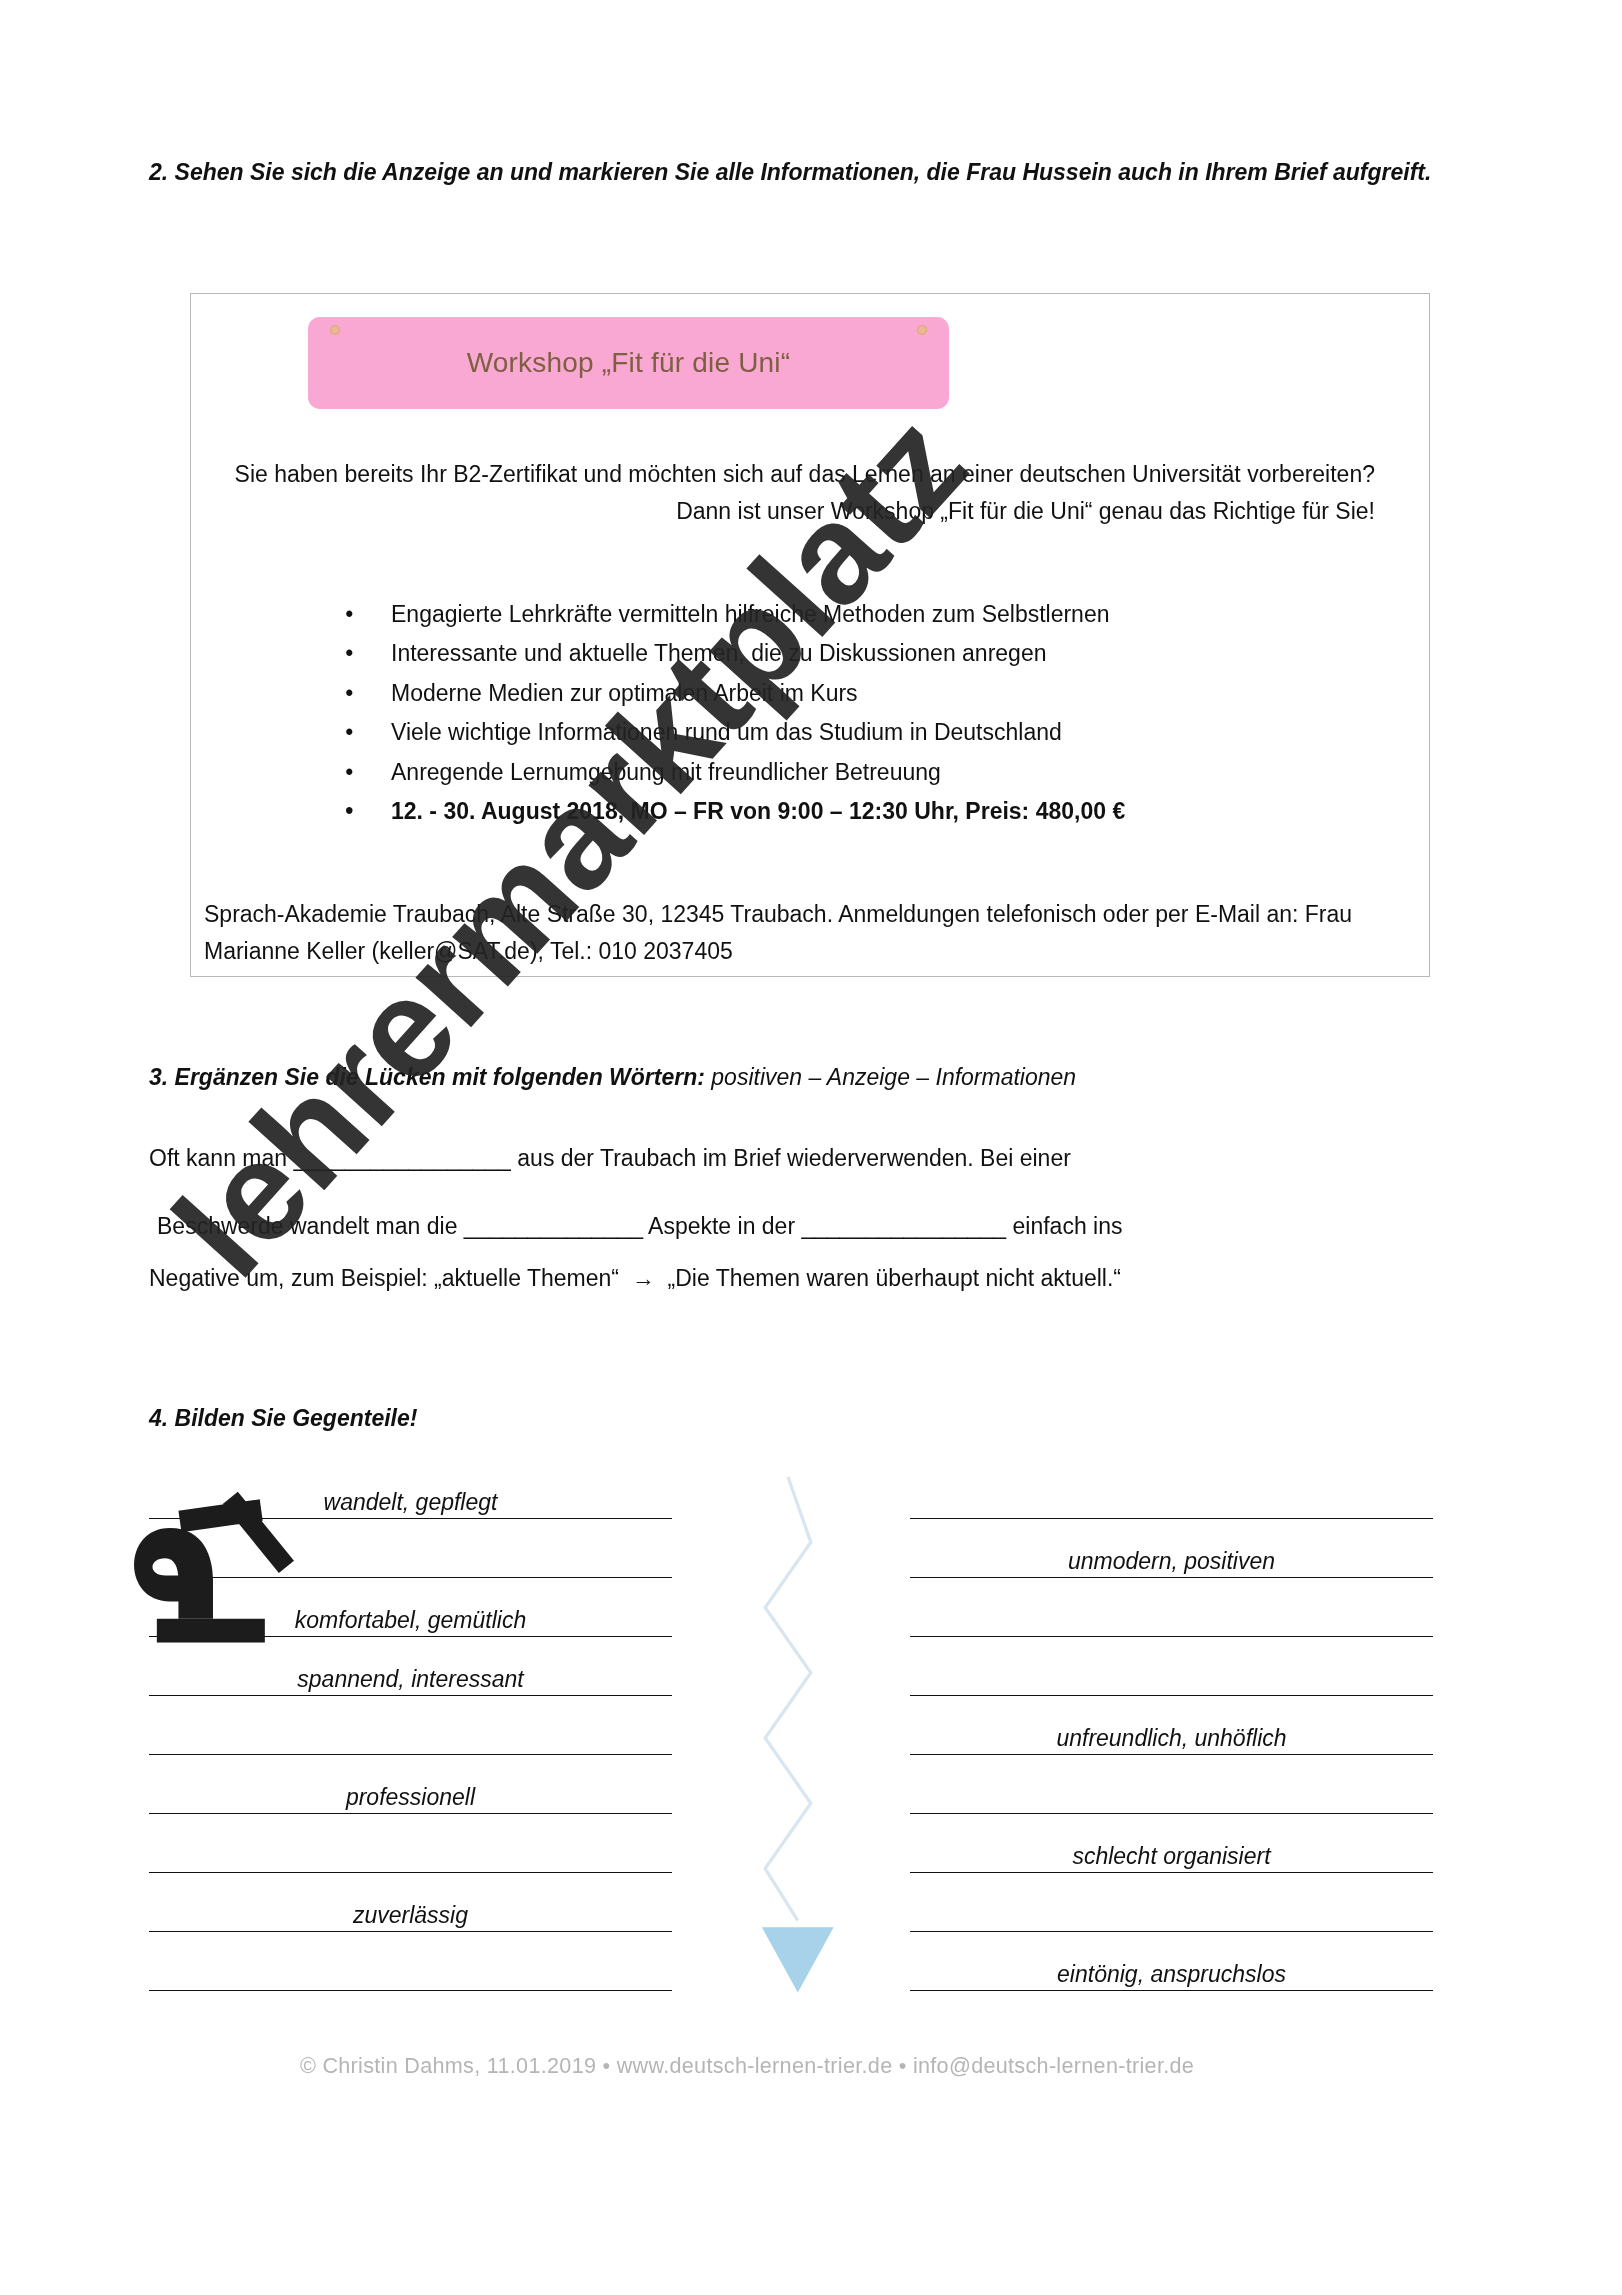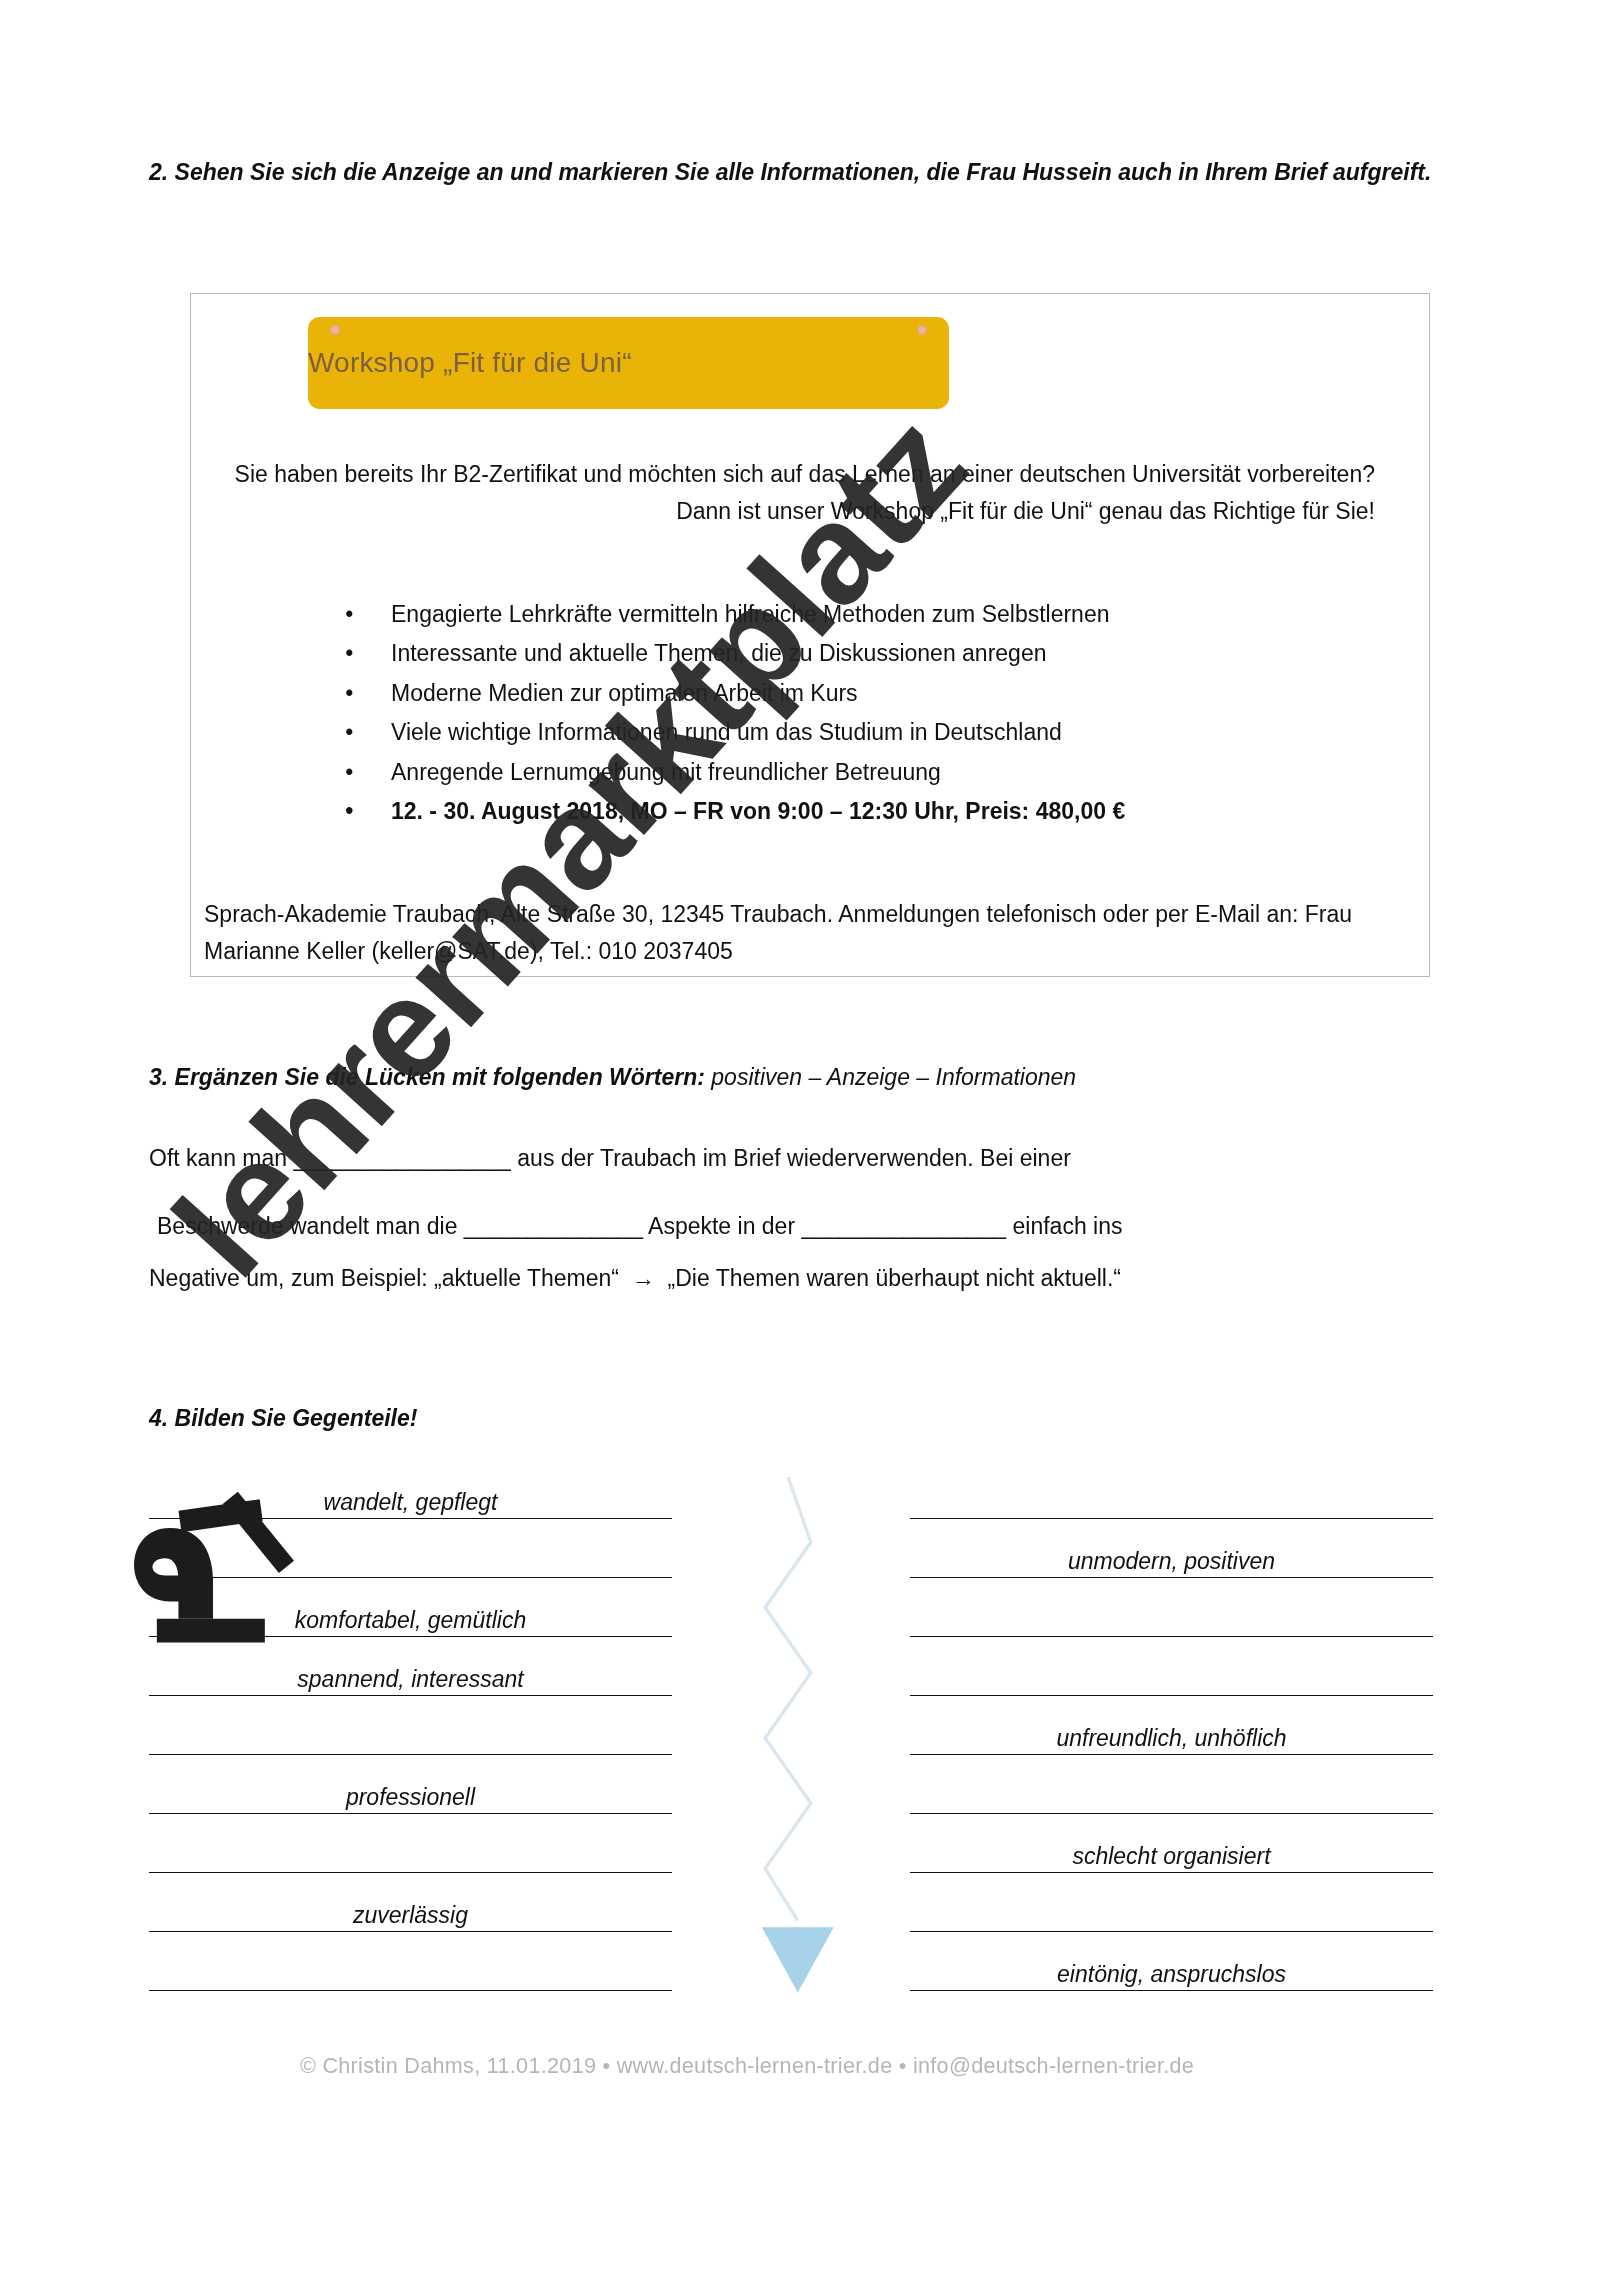--- a/index.html
+++ b/index.html
@@ -53,24 +53,25 @@
     top: 317px;
     width: 641px;
     height: 92px;
   }
   .ad-title-banner {
     position: absolute;
     left: 0;
     top: 0;
     width: 641px;
     height: 92px;
-    background: #eab308;
+    background: #f9a8d4;
     border-radius: 11.8px;
     display: flex;
     align-items: center;
+    justify-content: center;
   }
   .ad-title-banner .t {
     font-size: 28px;
     color: #7e5f40;
     letter-spacing: 0.2px;
   }
   .pin {
     position: absolute;
     width: 9.8px;
     height: 9.8px;

